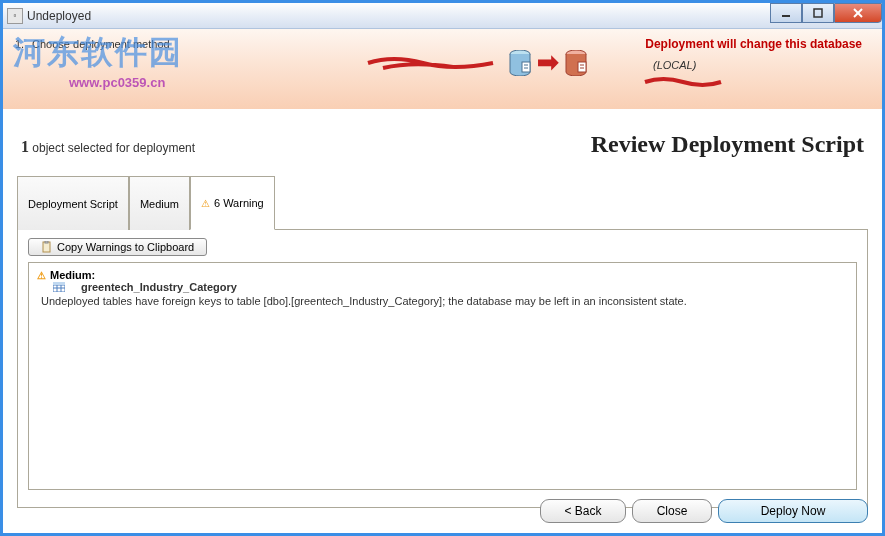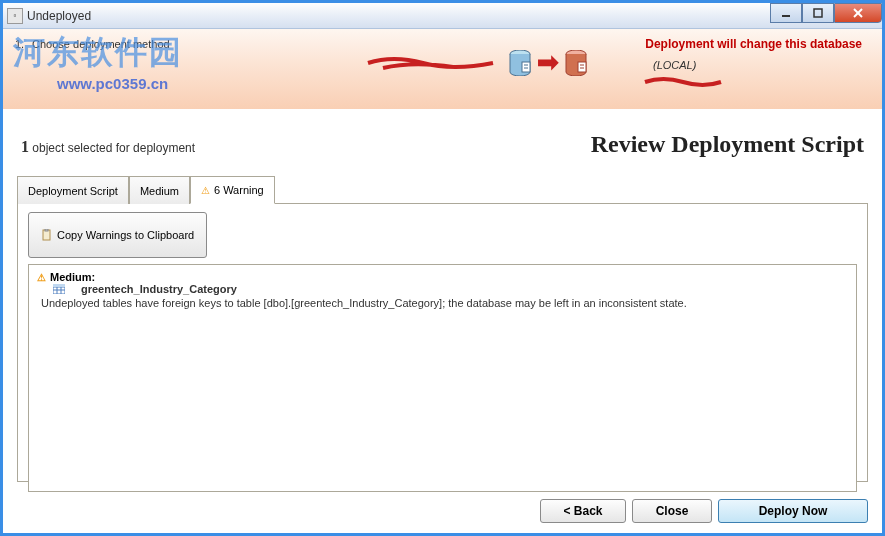--- a/index.html
+++ b/index.html
@@ -21,48 +21,48 @@
     .warning-text { position: absolute; right: 20px; top: 8px; color: #c00000; font-weight: bold; font-size: 12px; }
     .db-diagram { position: absolute; left: 360px; top: 18px; display: flex; align-items: center; gap: 6px; }
     .db-scribble { width: 140px; height: 20px; }
     .db-cyl { width: 22px; height: 26px; }
     .db-arrow { color: #c72020; font-size: 26px; font-weight: bold; }
     .local-label { position: absolute; left: 650px; top: 30px; font-size: 11px; color: #333; font-style: italic; }
     .scribble2 { position: absolute; left: 640px; top: 46px; width: 80px; height: 14px; }
     
     .watermark { position: absolute; left: 10px; top: 28px; pointer-events: none; opacity: 0.7; z-index: 10; }
     .watermark-text { font-size: 32px; color: #4a90e2; font-weight: bold; letter-spacing: 2px; }
-    .watermark-sub { font-size: 15px; color: #1d4ed8; font-weight: bold; margin-left: 44px; }
+    .watermark-sub { font-size: 13px; color: #a21caf; font-weight: bold; margin-left: 56px; }
     
     .content-area { background: #fff; margin: 0; padding: 14px 14px 0 14px; height: 478px; position: relative; }
     .section-header { display: flex; justify-content: space-between; align-items: baseline; padding: 8px 4px 14px 4px; border-bottom: none; }
     .selection-text { font-size: 12px; color: #333; }
     .selection-text b { font-size: 16px; font-family: Georgia, serif; }
     .page-title { font-size: 24px; font-weight: bold; font-family: Georgia, serif; color: #222; }
     
     .tabs { display: flex; border-bottom: 1px solid #aca899; margin-top: 4px; }
-    .tab { padding: 7px 10px; font-size: 11px; border: 1px solid #aca899; border-bottom: none; background: linear-gradient(to bottom, #fafafa, #ececec); margin-right: 0; margin-bottom: -1px; cursor: pointer; display: flex; align-items: center; gap: 4px; }
+    .tab { padding: 20px 10px; font-size: 11px; border: 1px solid #aca899; border-bottom: none; background: linear-gradient(to bottom, #fafafa, #ececec); margin-right: 0; margin-bottom: -1px; cursor: pointer; display: flex; align-items: center; gap: 4px; }
     .tab.selected { background: #fff; border-bottom: 1px solid #fff; }
     .warn-tri { color: #f0a020; font-size: 10px; }
     
     .tab-content { border: 1px solid #aca899; border-top: none; padding: 8px 10px; height: 278px; background: #fff; }
     .tab-header-row { display: flex; justify-content: space-between; align-items: center; margin-bottom: 6px; }
     .tab-header-text { font-size: 11px; color: #333; }
-    .copy-btn { padding: 16px 12px; font-size: 11px; border: 1px solid #8a8a8a; background: linear-gradient(to bottom, #fdfdfd, #e6e6e6); border-radius: 3px; cursor: pointer; display: flex; align-items: center; gap: 4px; }
+    .copy-btn { padding: 2px 12px; font-size: 11px; border: 1px solid #8a8a8a; background: linear-gradient(to bottom, #fdfdfd, #e6e6e6); border-radius: 3px; cursor: pointer; display: flex; align-items: center; gap: 4px; }
     .copy-icon { width: 12px; height: 12px; display: inline-block; }
     
     .warning-list { border: 1px solid #aca899; height: 228px; padding: 6px 8px; background: #fff; }
     .warning-item { font-size: 11px; }
     .warning-severity { font-weight: bold; display: flex; align-items: center; gap: 4px; }
     .warning-name { font-weight: bold; color: #333; margin-left: 16px; display: flex; align-items: center; gap: 16px; }
     .warning-desc { margin-left: 4px; color: #333; margin-top: 2px; }
     .grid-icon { width: 12px; height: 10px; display: inline-block; }
     
     .bottom-bar { position: absolute; bottom: 10px; right: 14px; display: flex; gap: 6px; }
-    .btn { min-width: 86px; padding: 4px 18px; font-size: 12px; border: 1px solid #8a8a8a; background: linear-gradient(to bottom, #fdfdfd, #e6e6e6); border-radius: 3px; cursor: pointer; font-weight: bold; }
+    .btn { min-width: 86px; padding: 4px 18px; font-size: 12px; border: 1px solid #8a8a8a; background: linear-gradient(to bottom, #fdfdfd, #e6e6e6); border-radius: 9px; cursor: pointer; }
     .btn.primary { border: 1px solid #3c7fb1; background: linear-gradient(to bottom, #eaf6fd, #c4e5f6); min-width: 150px; }
     .btn.close-btn { min-width: 80px; }
   </style>
 </head>
 <body>
 
 <div class="titlebar">
   <span class="titlebar-icon">▫</span>
   <span class="titlebar-text">Undeployed</span>
   <div class="window-controls">

